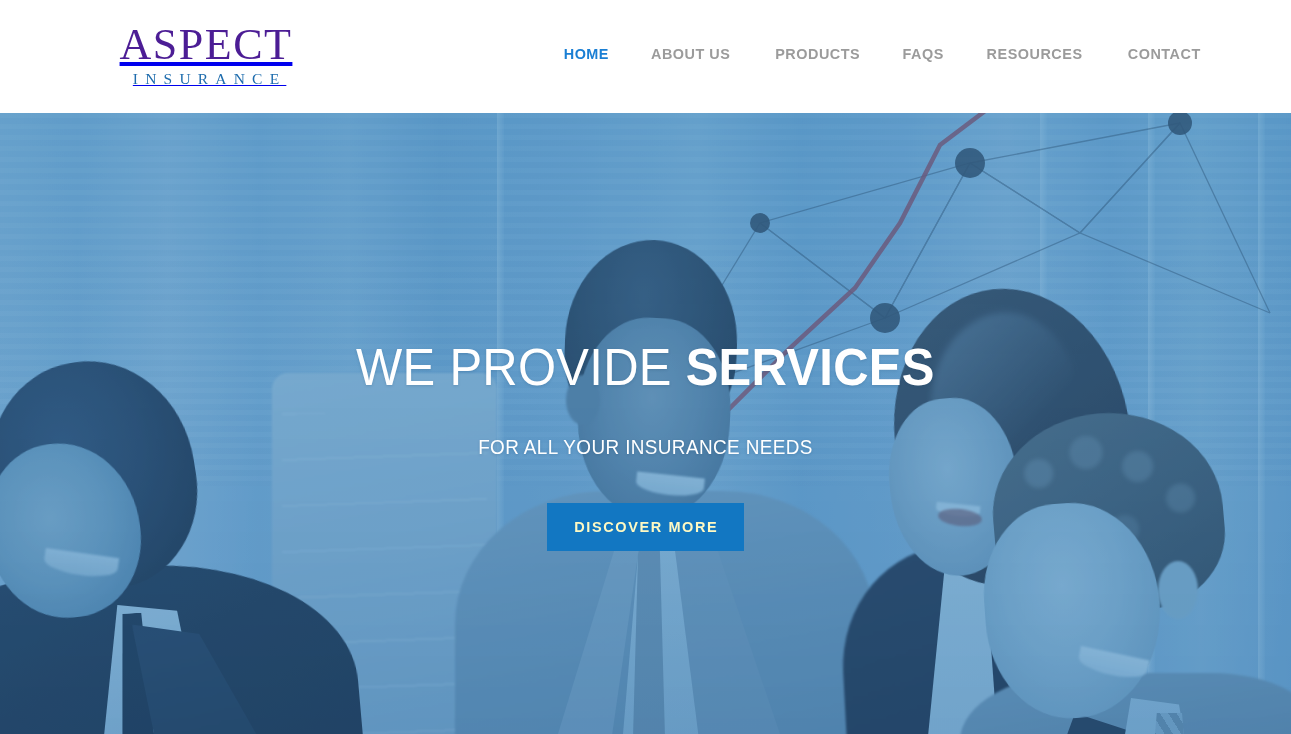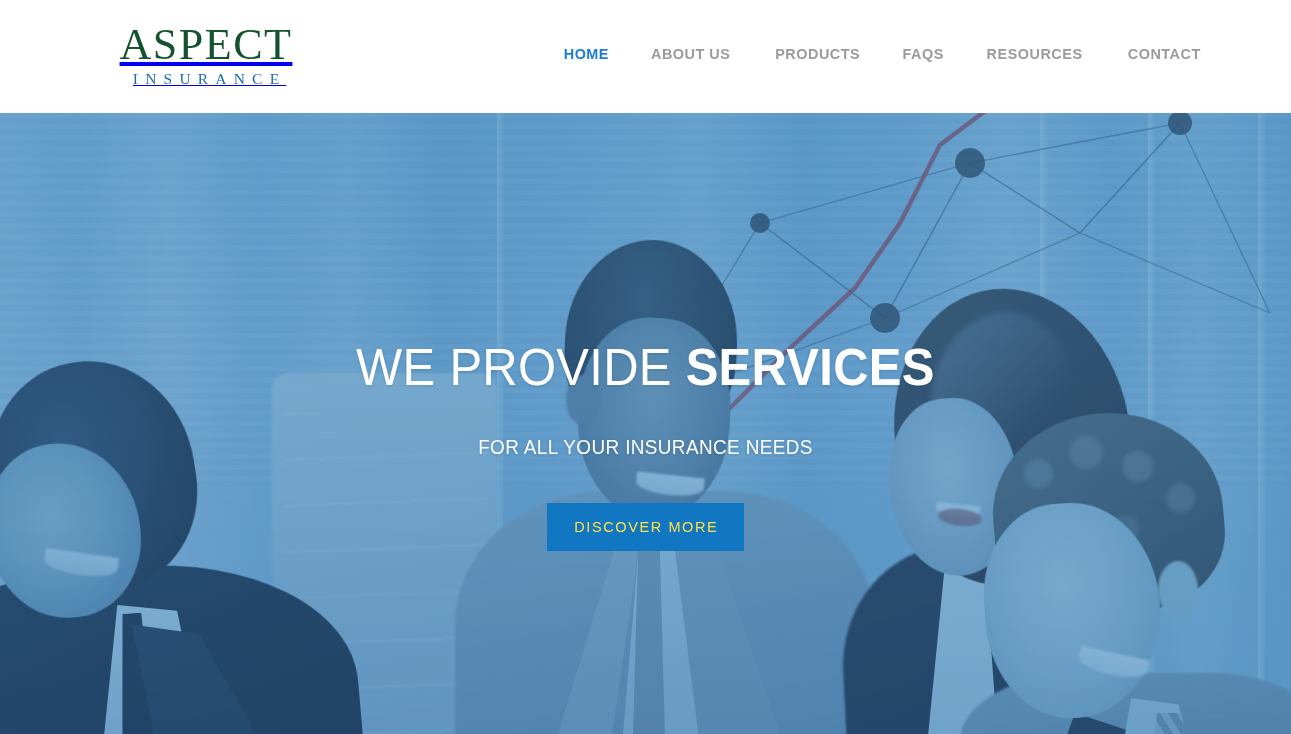--- a/index.html
+++ b/index.html
@@ -19,21 +19,21 @@
   .logo-block{
     position:absolute; left:81px; top:24px;
     width:250px; text-align:center; line-height:1;
     user-select:none;
   }
   .logo-main{
     display:block;
     font-family:"Liberation Serif", serif;
     font-size:44px; font-weight:400;
     letter-spacing:1.5px;
-    color:#14532d;
+    color:#4c1d95;
     line-height:0.96;
   }
   .logo-sub{
     display:block;
     font-family:"Liberation Serif", serif;
     font-size:15.5px; font-weight:400;
     letter-spacing:7.2px;
     text-indent:7.2px;
     color:#1e6cad;
     margin-top:5px;
@@ -373,23 +373,23 @@
     white-space:nowrap;
     transform:scaleX(0.97);
     text-shadow:0 1px 3px rgba(20,60,95,0.20);
   }
   .hero-cta{
     margin-top:44px;
     width:197px; height:48px;
     display:flex; align-items:center; justify-content:center;
     background:#1277c2;
     border:none;
-    color:#fde047;
+    color:#fef9c3;
     font-family:"Liberation Sans", sans-serif;
-    font-size:14.5px; font-weight:400;
+    font-size:14.5px; font-weight:700;
     letter-spacing:1.6px;
     text-indent:1.6px;
     cursor:pointer;
     white-space:nowrap;
   }
 </style>
 </head>
 <body>
 
 <header class="site-header">

